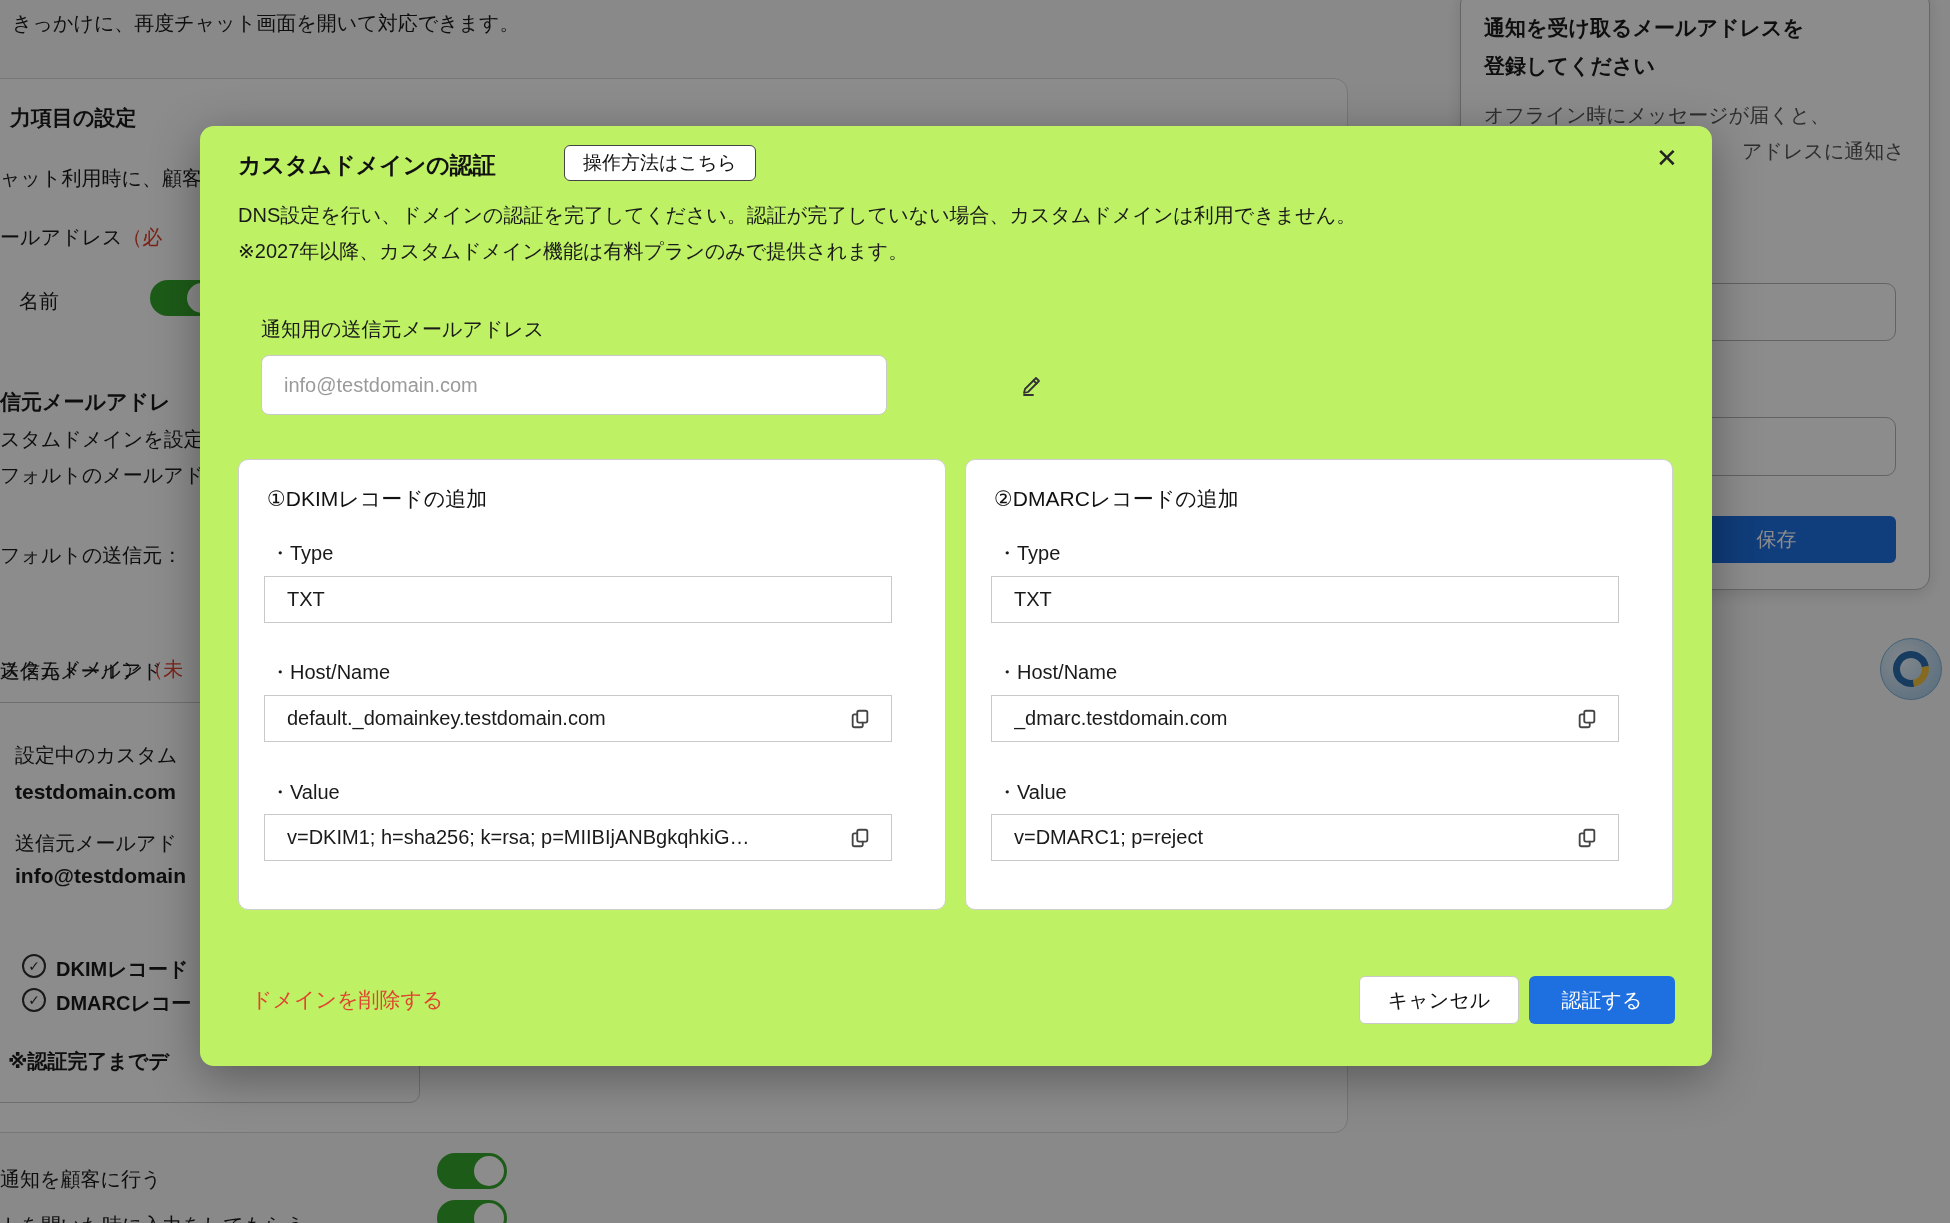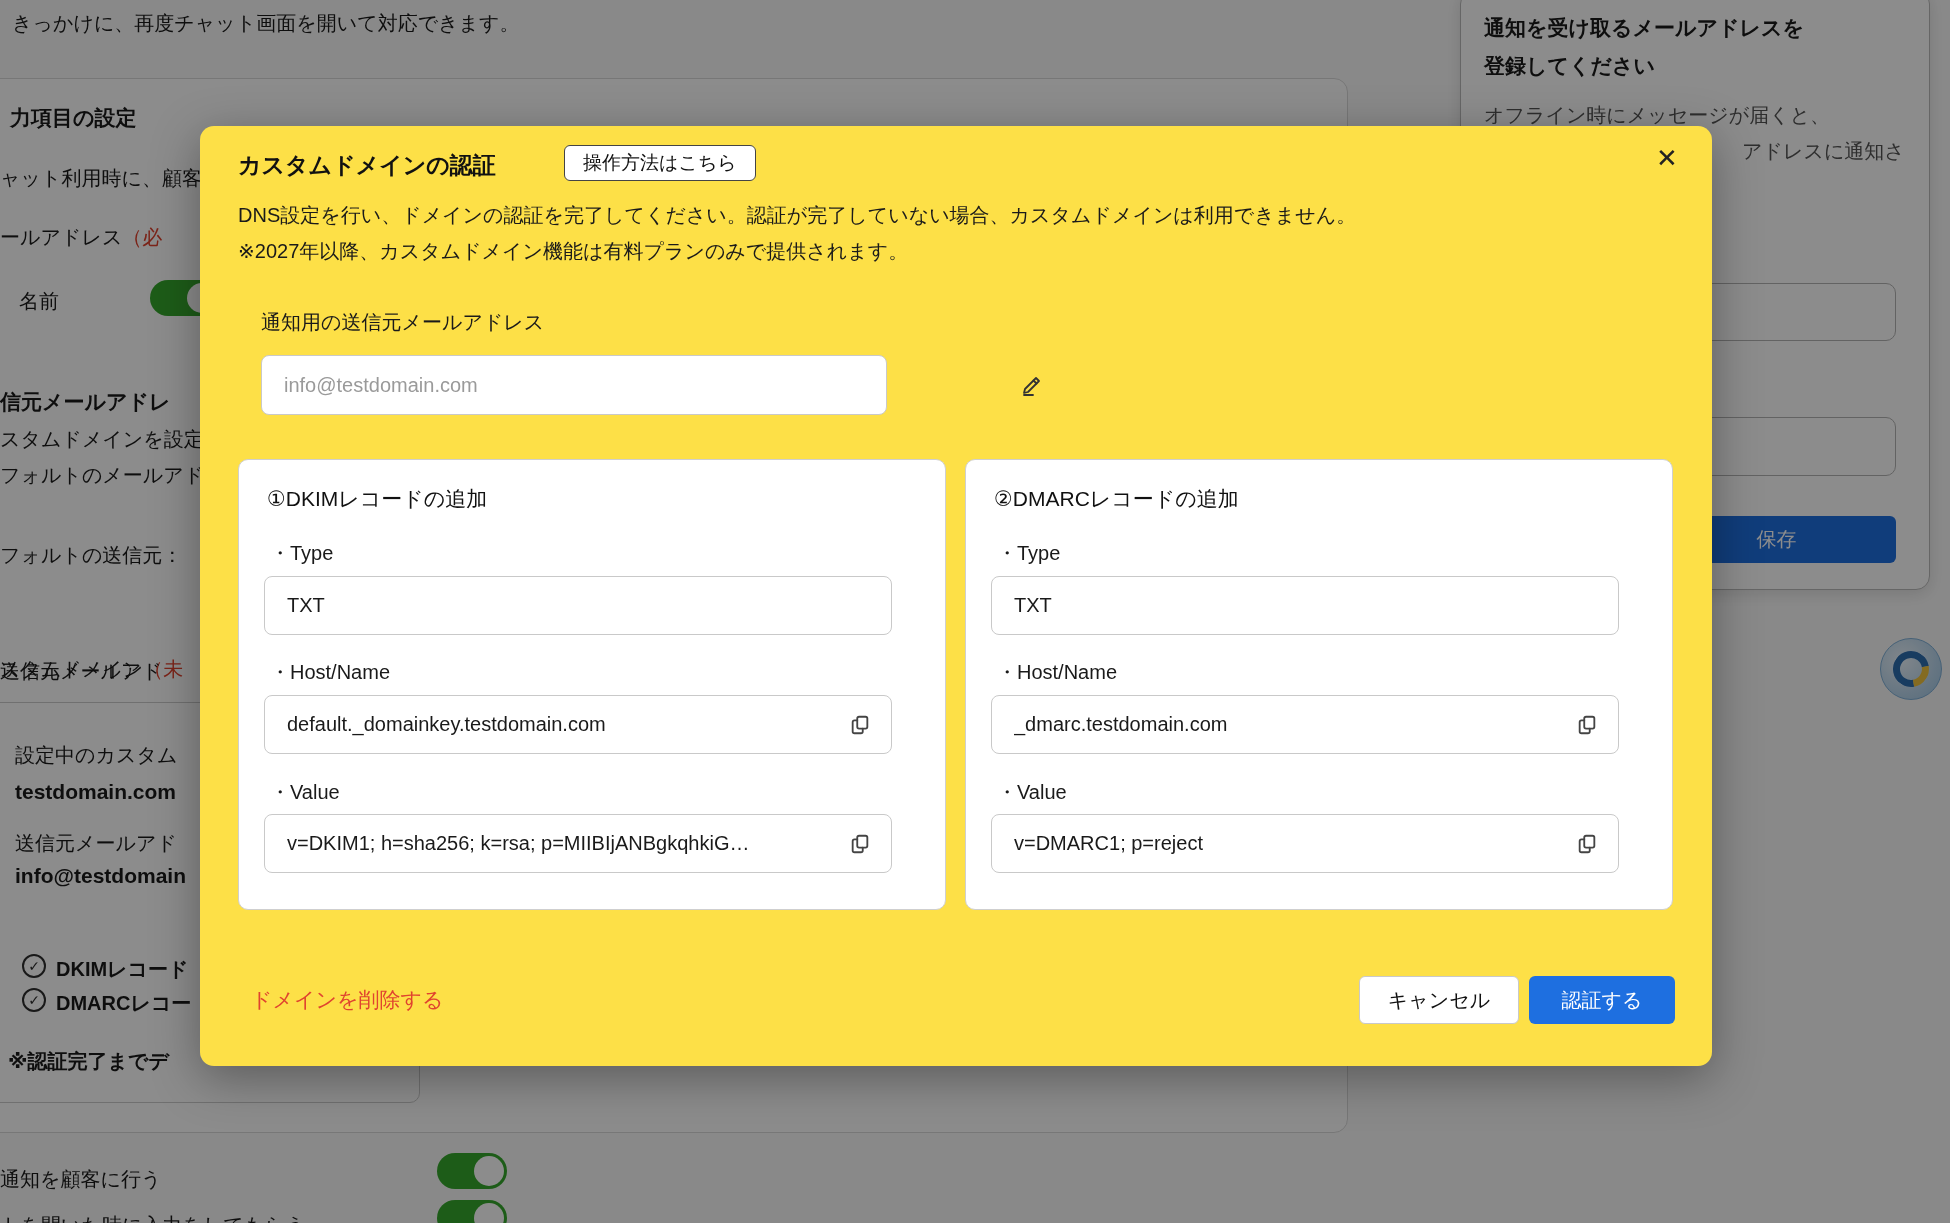--- a/index.html
+++ b/index.html
@@ -26,39 +26,39 @@
     align-items:center; justify-content:center; font-size:14px; font-weight:bold; color:#2e2e2e; }
 
   
   .rp-input { background:#fff; border:1px solid #b5b5b5; border-radius:10px; position:absolute; }
   .btn-primary { background:#1e6fe0; color:#fff; border:none; border-radius:6px; font-size:20px;
     display:flex; align-items:center; justify-content:center; cursor:pointer;
     font-family:"Liberation Sans","DejaVu Sans",sans-serif; }
 
   
   .overlay { position:absolute; inset:0; background:rgba(0,0,0,0.45); z-index:10; }
-  .modal { position:absolute; left:200px; top:126px; width:1512px; height:940px; background:#fde047;
+  .modal { position:absolute; left:200px; top:126px; width:1512px; height:940px; background:#bef264;
     border-radius:14px; box-shadow:0 12px 48px rgba(0,0,0,0.35); z-index:20; }
   .modal-title { font-size:23px; font-weight:bold; color:#111; }
   .help-btn { position:absolute; left:364px; top:19px; height:36px; padding:0 18px; background:#fff;
     border:1px solid #444; border-radius:6px; font-size:19px; color:#111; display:flex; align-items:center;
     cursor:pointer; font-family:"Liberation Sans","DejaVu Sans",sans-serif; }
   .close-btn { position:absolute; left:1449px; top:14px; width:36px; height:36px; background:none; border:none;
     font-size:26px; color:#222; cursor:pointer; line-height:36px; text-align:center; }
   .modal-desc { font-size:20px; color:#1a1a1a; white-space:nowrap; }
 
   .email-input { position:absolute; left:61px; top:229px; width:626px; height:60px; border:1px solid #c9c9c9;
     border-radius:8px; padding:0 60px 0 22px; font-size:20px; color:#1a1a1a; background:#fff;
     font-family:"Liberation Sans","DejaVu Sans",sans-serif; }
   .email-input::placeholder { color:#9a9a9a; }
 
   .record-card { position:absolute; top:333px; width:708px; height:451px; border:1px solid #cfcfcf; border-radius:10px; background:#fff; }
   .record-title { position:absolute; left:28px; top:25px; font-size:21px; color:#111; }
   .field-label { position:absolute; left:31px; font-size:20px; color:#1a1a1a; }
-  .field-box { position:absolute; left:25px; width:628px; height:59px; border:1px solid #c9c9c9; border-radius:8px;
+  .field-box { position:absolute; left:25px; width:628px; height:47px; border:1px solid #c9c9c9; border-radius:0;
     background:#fff; display:flex; align-items:center; padding:0 14px 0 22px; }
   .field-text { flex:1; font-size:20px; color:#1a1a1a; white-space:nowrap; overflow:hidden; text-overflow:ellipsis; }
   .icon-btn { background:none; border:none; cursor:pointer; display:flex; align-items:center; justify-content:center;
     width:34px; height:34px; flex:0 0 auto; }
 
   .delete-link { position:absolute; left:51px; top:860px; font-size:21px; color:#e0432f; background:none; border:none;
     cursor:pointer; font-family:"Liberation Sans","DejaVu Sans",sans-serif; white-space:nowrap; }
   .cancel-btn { position:absolute; left:1159px; top:850px; width:160px; height:48px; background:#fff;
     border:1px solid #c9c9c9; border-radius:6px; font-size:20px; color:#111; cursor:pointer;
     font-family:"Liberation Sans","DejaVu Sans",sans-serif; }
@@ -132,21 +132,21 @@
 
   <div class="modal">
 
     <div class="abs modal-title" style="left:38px; top:24px;">カスタムドメインの認証</div>
     <button class="help-btn">操作方法はこちら</button>
     <button class="close-btn">✕</button>
 
     <div class="abs modal-desc" style="left:38px; top:76px;">DNS設定を行い、ドメインの認証を完了してください。認証が完了していない場合、カスタムドメインは利用できません。</div>
     <div class="abs modal-desc" style="left:38px; top:112px;">※2027年以降、カスタムドメイン機能は有料プランのみで提供されます。</div>
 
-    <div class="abs modal-desc" style="left:61px; top:183px;">通知用の送信元メールアドレス</div>
+    <div class="abs modal-desc" style="left:61px; top:190px;">通知用の送信元メールアドレス</div>
     <input class="email-input" readonly="" placeholder="info@testdomain.com" style="">
     <button class="icon-btn abs" style="left:815px; top:242px;">
       <svg viewBox="0 0 24 24" width="24" height="24" fill="none" stroke="#333" stroke-width="1.8" stroke-linecap="round" stroke-linejoin="round">
         <path d="M4 20l4-1 11-11-3-3L5 16l-1 4z"></path>
           <path d="M13.5 7.5l3 3"></path>
           <path d="M4 22h9"></path>
       </svg>
     </button>
 
     <div class="record-card" style="left:38px;">

